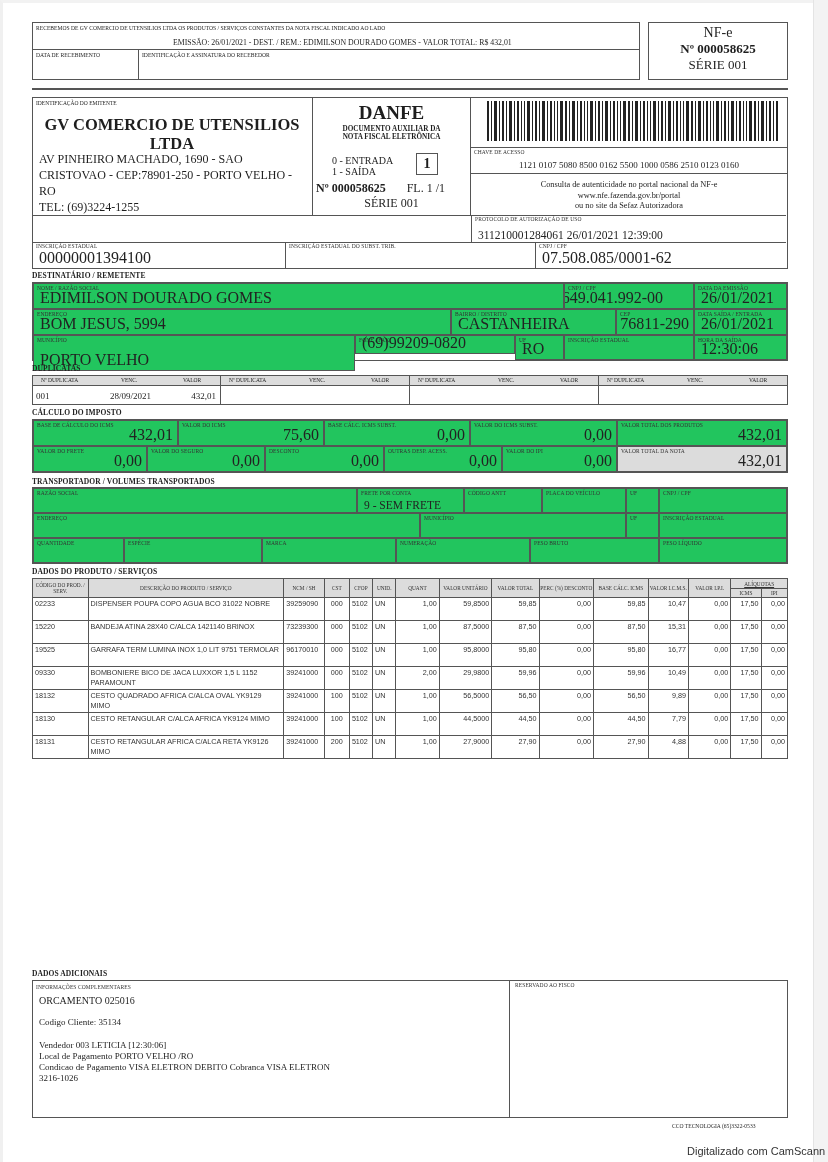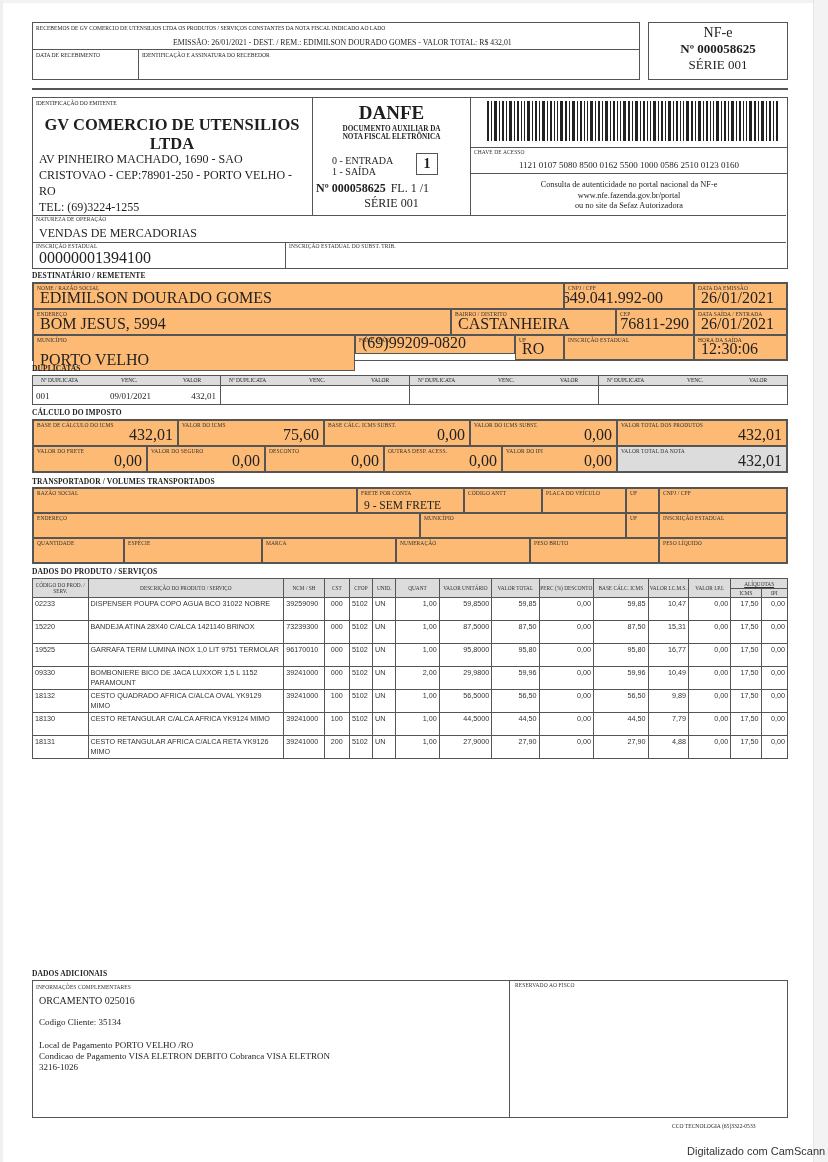--- a/index.html
+++ b/index.html
@@ -2,21 +2,21 @@
 <html><head>
 <meta charset="utf-8">
 <style>
   * { box-sizing: border-box; margin: 0; padding: 0; }
   html, body { width: 828px; height: 1162px; background: #ffffff; overflow: hidden; }
   body { position: relative; font-family: "Liberation Serif", serif; color: #1e1e1e; }
   .page-edge { position: absolute; left: 0; top: 0; width: 828px; height: 1162px; border-left: 3px solid #f0f0f0; border-top: 3px solid #f2f2f2; }
   .right-band { position: absolute; left: 813px; top: 0; width: 15px; height: 1162px; background: #f3f3f3; border-left: 1px solid #e4e4e4; }
   .abs { position: absolute; }
   .box { position: absolute; border: 1.5px solid #555; }
-  .cell { position: absolute; border: 1px solid #555; background: #fdba74; overflow: hidden; }
+  .cell { position: absolute; border: 1px solid #555; background: #22c55e; overflow: hidden; }
   .lbl { position: absolute; left: 3px; top: 1px; font-size: 5.5px; text-transform: uppercase; color: #333; white-space: nowrap; letter-spacing: 0.1px; }
   .val { position: absolute; left: 6px; bottom: 1px; font-size: 16px; white-space: nowrap; color: #222; }
   .val.r { left: auto; right: 4px; }
   .sec-title { position: absolute; font-size: 7.5px; font-weight: bold; text-transform: uppercase; color: #222; letter-spacing: 0.1px; }
   .shaded { background: #dcdcdc; }
   table.prod { position: absolute; border-collapse: collapse; table-layout: fixed; }
   table.prod th { border: 1px solid #555; background: #dcdcdc; font-weight: normal; font-size: 5.3px; line-height: 6px; text-transform: uppercase; color: #333; padding: 0; text-align: center; }
   table.prod td { border: 1px solid #555; font-family: "Liberation Sans", sans-serif; font-size: 7.2px; line-height: 10px; color: #333; vertical-align: top; padding: 1px 2px; white-space: nowrap; overflow: hidden; }
   table.prod td.wrap { white-space: normal; }
   table.prod td.r { text-align: right; }
@@ -56,49 +56,53 @@
 
   <div class="abs" style="left:279px;top:0;width:159px;height:117px;border-left:1.5px solid #555;border-right:1.5px solid #555;text-align:center;">
     <div style="font-size:19px;font-weight:bold;margin-top:4px;">DANFE</div>
     <div style="font-size:7.2px;font-weight:bold;margin-top:1px;">DOCUMENTO AUXILIAR DA</div>
     <div style="font-size:7.2px;font-weight:bold;">NOTA FISCAL ELETRÔNICA</div>
     <div class="abs" style="left:19px;top:57px;font-size:10px;">0 - ENTRADA</div>
     <div class="abs" style="left:19px;top:68px;font-size:10px;">1 - SAÍDA</div>
     <div class="abs" style="left:103px;top:55px;width:22px;height:22px;border:1.5px solid #555;font-size:14px;font-weight:bold;line-height:19px;">1</div>
     <div class="abs" style="left:3px;top:83px;font-size:12px;white-space:nowrap;">
       <span style="font-weight:bold;">Nº 000058625</span>
-      <span style="margin-left:2px;">FL. 1  /1</span>
+      <span style="margin-left:18px;">FL. 1  /1</span>
     </div>
     <div class="abs" style="left:0;right:0;top:98px;font-size:12px;">SÉRIE 001</div>
   </div>
 
   <div class="abs" style="left:438px;top:49px;width:316px;height:27px;border-top:1px solid #555;border-bottom:1px solid #555;">
     <div class="lbl">CHAVE DE ACESSO</div>
     <div class="abs" style="left:0;right:0;top:12px;text-align:center;font-size:9px;">1121 0107 5080 8500 0162 5500 1000 0586 2510 0123 0160</div>
   </div>
   <div class="abs" style="left:438px;top:77px;width:316px;height:40px;text-align:center;font-size:8.3px;line-height:10.5px;padding-top:5px;">
     <div>Consulta de autenticidade no portal nacional da NF-e</div>
     <div>www.nfe.fazenda.gov.br/portal</div>
     <div>ou no site da Sefaz Autorizadora</div>
   </div>
 
   <div class="abs" style="left:0;top:117px;width:753px;height:27px;border-top:1px solid #555;"></div>
-  <div class="abs" style="left:0;top:117px;width:438px;height:27px;">
-    <div class="lbl">NATUREZA DE OPERAÇÃO</div>
-    <div class="val" style="font-size:12px;">VENDAS DE MERCADORIAS</div>
+  <div class="abs" style="left:438px;top:117px;width:315px;height:27px;border-left:1px solid #555;">
+    <div class="lbl">PROTOCOLO DE AUTORIZAÇÃO DE USO</div>
+    <div class="val" style="font-size:11.5px;">311210001284061 26/01/2021 12:39:00</div>
   </div>
 
   <div class="abs" style="left:0;top:144px;width:753px;height:26px;border-top:1px solid #555;"></div>
   <div class="abs" style="left:0;top:144px;width:252px;height:26px;">
     <div class="lbl">INSCRIÇÃO ESTADUAL</div>
     <div class="val">00000001394100</div>
   </div>
   <div class="abs" style="left:252px;top:144px;width:250px;height:26px;border-left:1px solid #555;">
     <div class="lbl">INSCRIÇÃO ESTADUAL DO SUBST. TRIB.</div>
     <div class="val"></div>
+  </div>
+  <div class="abs" style="left:502px;top:144px;width:251px;height:26px;border-left:1px solid #555;">
+    <div class="lbl">CNPJ / CPF</div>
+    <div class="val">07.508.085/0001-62</div>
   </div>
 </div>
 <svg class="barcode" viewBox="0 0 291 40" preserveAspectRatio="none">
   <g fill="#222">
     <rect x="0" y="0" width="2" height="40"></rect>
       <rect x="4" y="0" width="1" height="40"></rect>
       <rect x="7" y="0" width="3" height="40"></rect>
       <rect x="12" y="0" width="1" height="40"></rect>
       <rect x="15" y="0" width="2" height="40"></rect>
       <rect x="19" y="0" width="1" height="40"></rect>
@@ -231,21 +235,21 @@
 
 <div class="sec-title" style="left:32px;top:364px;">DUPLICATAS</div>
 <div class="box" style="left:32px;top:375px;width:756px;height:30px;"></div>
 <div class="abs" style="left:33px;top:376px;width:754px;height:10px;background:#dcdcdc;border-bottom:1px solid #555;"></div>
 
 <div class="abs" style="left:33px;top:376px;width:188px;height:28px;border-right:1.5px solid #555;">
   <span class="abs" style="left:8px;top:1px;font-size:5.5px;">Nº DUPLICATA</span>
   <span class="abs" style="left:88px;top:1px;font-size:5.5px;">VENC.</span>
   <span class="abs" style="left:150px;top:1px;font-size:5.5px;">VALOR</span>
   <span class="abs" style="left:3px;top:15px;font-size:9px;">001</span>
-  <span class="abs" style="left:77px;top:15px;font-size:9px;">09/01/2021</span>
+  <span class="abs" style="left:77px;top:15px;font-size:9px;">28/09/2021</span>
   <span class="abs" style="right:4px;top:15px;font-size:9px;">432,01</span>
 </div>
 <div class="abs" style="left:221px;top:376px;width:189px;height:28px;border-right:1.5px solid #555;">
   <span class="abs" style="left:8px;top:1px;font-size:5.5px;">Nº DUPLICATA</span>
   <span class="abs" style="left:88px;top:1px;font-size:5.5px;">VENC.</span>
   <span class="abs" style="left:150px;top:1px;font-size:5.5px;">VALOR</span>
 </div>
 <div class="abs" style="left:410px;top:376px;width:189px;height:28px;border-right:1.5px solid #555;">
   <span class="abs" style="left:8px;top:1px;font-size:5.5px;">Nº DUPLICATA</span>
   <span class="abs" style="left:88px;top:1px;font-size:5.5px;">VENC.</span>
@@ -522,20 +526,21 @@
 
 <div class="sec-title" style="left:32px;top:969px;">DADOS ADICIONAIS</div>
 <div class="box" style="left:32px;top:980px;width:756px;height:138px;"></div>
 <div class="abs" style="left:33px;top:981px;width:477px;height:136px;border-right:1.5px solid #555;font-size:9px;line-height:11.3px;">
   <div class="lbl">INFORMAÇÕES COMPLEMENTARES</div>
   <div class="abs" style="left:6px;top:14px;">
     <div style="font-size:10px;">ORCAMENTO 025016</div>
     <div style="height:11px;"></div>
     <div>Codigo Cliente: 35134</div>
     <div style="height:11px;"></div>
+    <div>Vendedor 003 LETICIA [12:30:06]</div>
     <div>Local de Pagamento PORTO VELHO /RO</div>
     <div>Condicao de Pagamento VISA ELETRON DEBITO Cobranca VISA ELETRON</div>
     <div>3216-1026</div>
   </div>
 </div>
 <div class="abs" style="left:512px;top:981px;width:275px;height:136px;">
   <div class="lbl">RESERVADO AO FISCO</div>
 </div>
 
 <div class="abs" style="left:672px;top:1123px;font-size:5.6px;white-space:nowrap;">CCO TECNOLOGIA (65)3322-0533</div>

